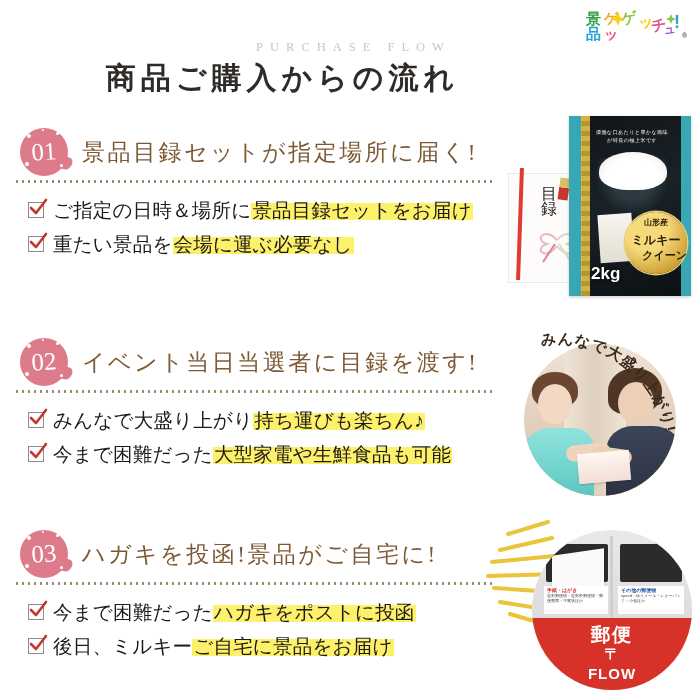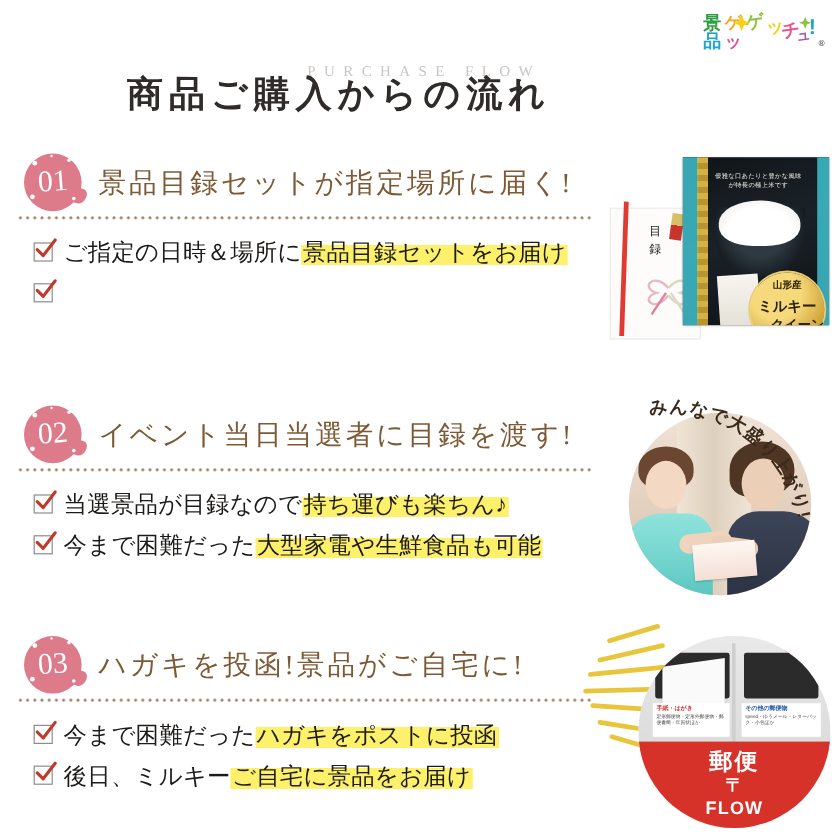--- a/index.html
+++ b/index.html
@@ -14,21 +14,21 @@
   
   .logo {
     position:absolute; top:6px; right:8px;
     width:108px; height:38px;
     display:flex; align-items:center; justify-content:flex-end;
   }
   .logo svg { width:108px; height:38px; }
 
   
   .eyebrow {
-    position:absolute; top:52px; left:0; width:700px;
+    position:absolute; top:40px; left:0; width:700px;
     text-align:center;
     font-family:"Liberation Serif", serif;
     font-size:12.5px;
     letter-spacing:7px;
     color:#c9c6c4;
     text-indent:7px;
   }
   .page-title {
     position:absolute; top:58px; left:0; width:560px;
     text-align:center;
@@ -140,35 +140,35 @@
   .noshi .stripe {
     position:absolute; left:9px; top:-6px;
     width:4px; height:112px;
     background:#e03b33;
     transform:rotate(2deg);
   }
   .noshi .mokuroku {
     position:absolute; left:32px; top:12px;
     width:16px;
     font-family:"Liberation Serif", serif;
-    font-size:10px;
+    font-size:16px;
     line-height:15px;
     color:#2b2724;
   }
   .noshi .tag {
     position:absolute; left:50px; top:4px;
     width:10px; height:22px;
     background:linear-gradient(#d8c06a 0 45%, #c8352c 45% 100%);
     transform:rotate(8deg);
   }
   .noshi .bow svg { position:absolute; left:22px; top:48px; width:52px; height:42px; }
 
   .ricepack {
-    position:absolute; left:64px; top:15px;
-    width:122px; height:140px;
+    position:absolute; left:64px; top:0px;
+    width:122px; height:180px;
     background:linear-gradient(160deg,#0f1418 0%,#1b2227 45%,#0c1013 100%);
     overflow:hidden;
     box-shadow:0 1px 3px rgba(0,0,0,.22);
     padding-left:44px;
   }
   .ricepack .teal-l { position:absolute; left:0; top:0; width:13px; height:180px; background:#3fc1cf; opacity:.85; }
   .ricepack .teal-r { position:absolute; right:0; top:0; width:10px; height:180px; background:#3fc1cf; opacity:.85; }
   .ricepack .gold-l { position:absolute; left:12px; top:0; width:9px; height:180px; background:repeating-linear-gradient(#e9c349 0 5px, #caa233 5px 10px); opacity:.9; }
   .ricepack .copy {
     position:absolute; left:26px; top:12px; width:74px;
@@ -347,20 +347,21 @@
           </svg>
       </span>
       <span class="btext"><span>ご指定の日時＆場所に</span><span class="hl">景品目録セットをお届け</span></span>
     </div>
     <div class="bullet">
       <span class="cbox">
         <svg viewBox="0 0 22 22" xmlns="http://www.w3.org/2000/svg">
             <path d="M4 11 L9 16 L19 3" stroke="#c0392b" stroke-width="2.6" fill="none" stroke-linecap="round" stroke-linejoin="round"></path>
           </svg>
       </span>
+      <span class="btext"><span>重たい景品を</span><span class="hl">会場に運ぶ必要なし</span></span>
     </div>
   </div>
 </section>
 
 <div class="art-01">
   <div class="noshi">
     <span class="stripe"></span>
     <span class="tag"></span>
     <div class="mokuroku">目録</div>
     <div class="bow">
@@ -404,21 +405,21 @@
     <div class="step-title">イベント当日当選者に目録を渡す!</div>
   </div>
   <div class="divider"></div>
   <div class="bullets">
     <div class="bullet">
       <span class="cbox">
         <svg viewBox="0 0 22 22" xmlns="http://www.w3.org/2000/svg">
             <path d="M4 11 L9 16 L19 3" stroke="#c0392b" stroke-width="2.6" fill="none" stroke-linecap="round" stroke-linejoin="round"></path>
           </svg>
       </span>
-      <span class="btext"><span>当選景品が目録なので</span><span class="hl">持ち運びも楽ちん♪</span></span>
+      <span class="btext"><span>みんなで大盛り上がり</span><span class="hl">持ち運びも楽ちん♪</span></span>
     </div>
     <div class="bullet">
       <span class="cbox">
         <svg viewBox="0 0 22 22" xmlns="http://www.w3.org/2000/svg">
             <path d="M4 11 L9 16 L19 3" stroke="#c0392b" stroke-width="2.6" fill="none" stroke-linecap="round" stroke-linejoin="round"></path>
           </svg>
       </span>
       <span class="btext"><span>今まで困難だった</span><span class="hl">大型家電や生鮮食品も可能</span></span>
     </div>
   </div>

